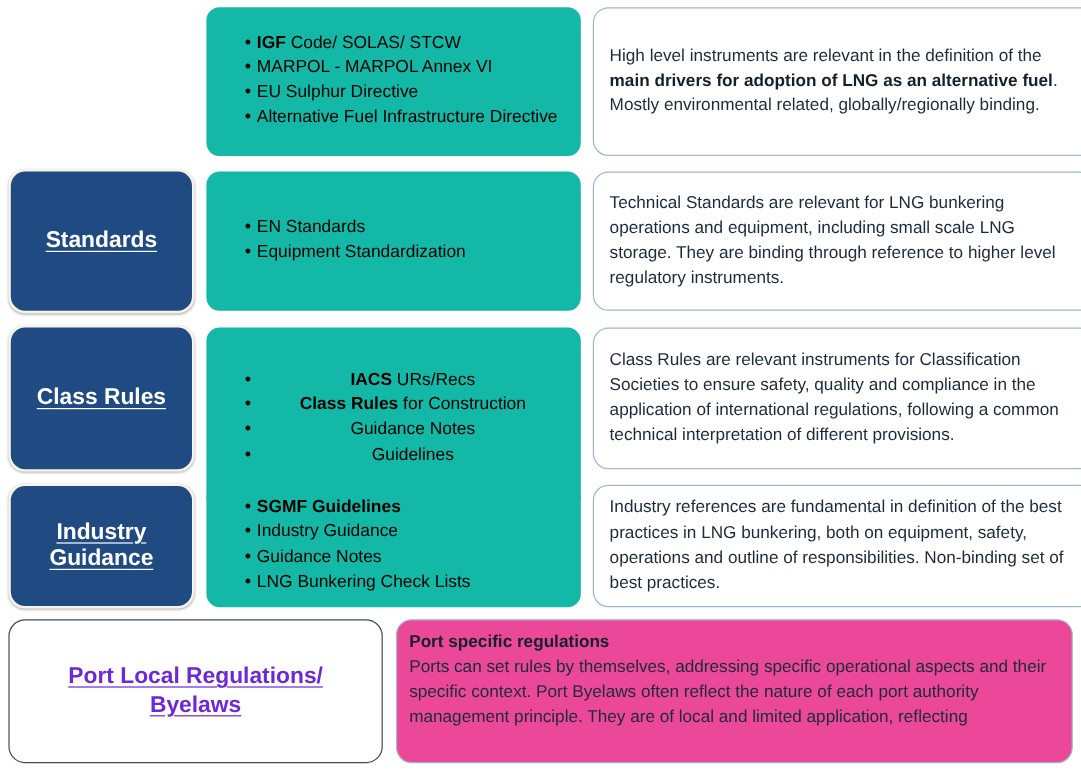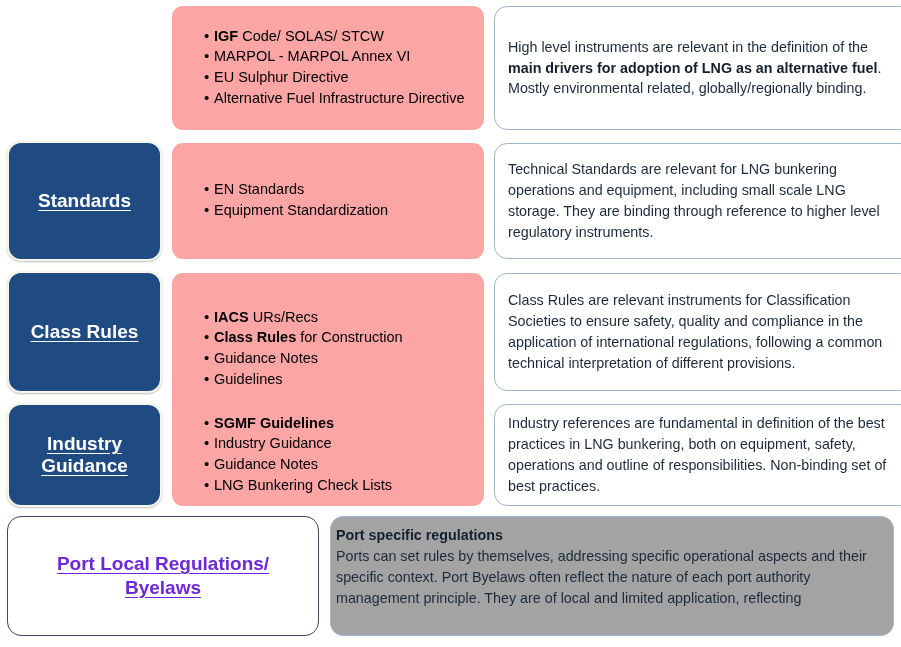--- a/index.html
+++ b/index.html
@@ -53,21 +53,21 @@
     text-underline-offset: 3px;
     padding: 0 6px;
   }
 
   
   .items-box {
     position: absolute;
     left: 172px;
     width: 312px;
     box-sizing: border-box;
-    background: #fca5a5;
+    background: #14b8a6;
     border-radius: 11px;
     padding: 8px 10px 8px 32px;
     display: flex;
     flex-direction: column;
     justify-content: center;
   }
   .items-list {
     list-style: none;
     margin: 0;
     padding: 0;
@@ -139,24 +139,24 @@
     padding: 0 14px;
   }
 
   #bottom-desc-box {
     position: absolute;
     left: 330px;
     top: 3px;
     width: 564px;
     height: 120px;
     box-sizing: border-box;
-    background: #a3a3a3;
+    background: #ec4899;
     border: 1.6px solid #9fb6ce;
     border-radius: 13px;
-    padding: 8px 5px;
+    padding: 8px 10px;
   }
   .bottom-heading {
     font-size: 14.3px;
     font-weight: bold;
     color: #14202e;
     line-height: 1.4;
     margin-bottom: 1px;
   }
 </style>
 </head>
@@ -194,21 +194,21 @@
       <div class="desc-text">
         <span>Technical Standards are relevant for LNG bunkering operations and equipment, including small scale LNG storage. They are binding through reference to higher level regulatory instruments.</span>
       </div>
     </div>
   </div>
 
   <div class="row" id="row-2" style="top:271px; height:124px;">
     <div class="label-box" style="top:0; height:122px;">
       <span class="label-text">Class Rules</span>
     </div>
-    <div class="items-box" style="top:2px; height:152px;">
+    <div class="items-box" style="top:2px; height:152px;text-align:center;">
       <ul class="items-list">
         <li><b>IACS</b><span> URs/Recs</span></li>
         <li><b>Class Rules</b><span> for Construction</span></li>
         <li><b></b><span>Guidance Notes</span></li>
         <li><b></b><span>Guidelines</span></li>
       </ul>
     </div>
     <div class="desc-box" style="top:2px; height:118px;">
       <div class="desc-text">
         <span>Class Rules are relevant instruments for Classification Societies to ensure safety, quality and compliance in the application of international regulations, following a common technical interpretation of different provisions.</span>

